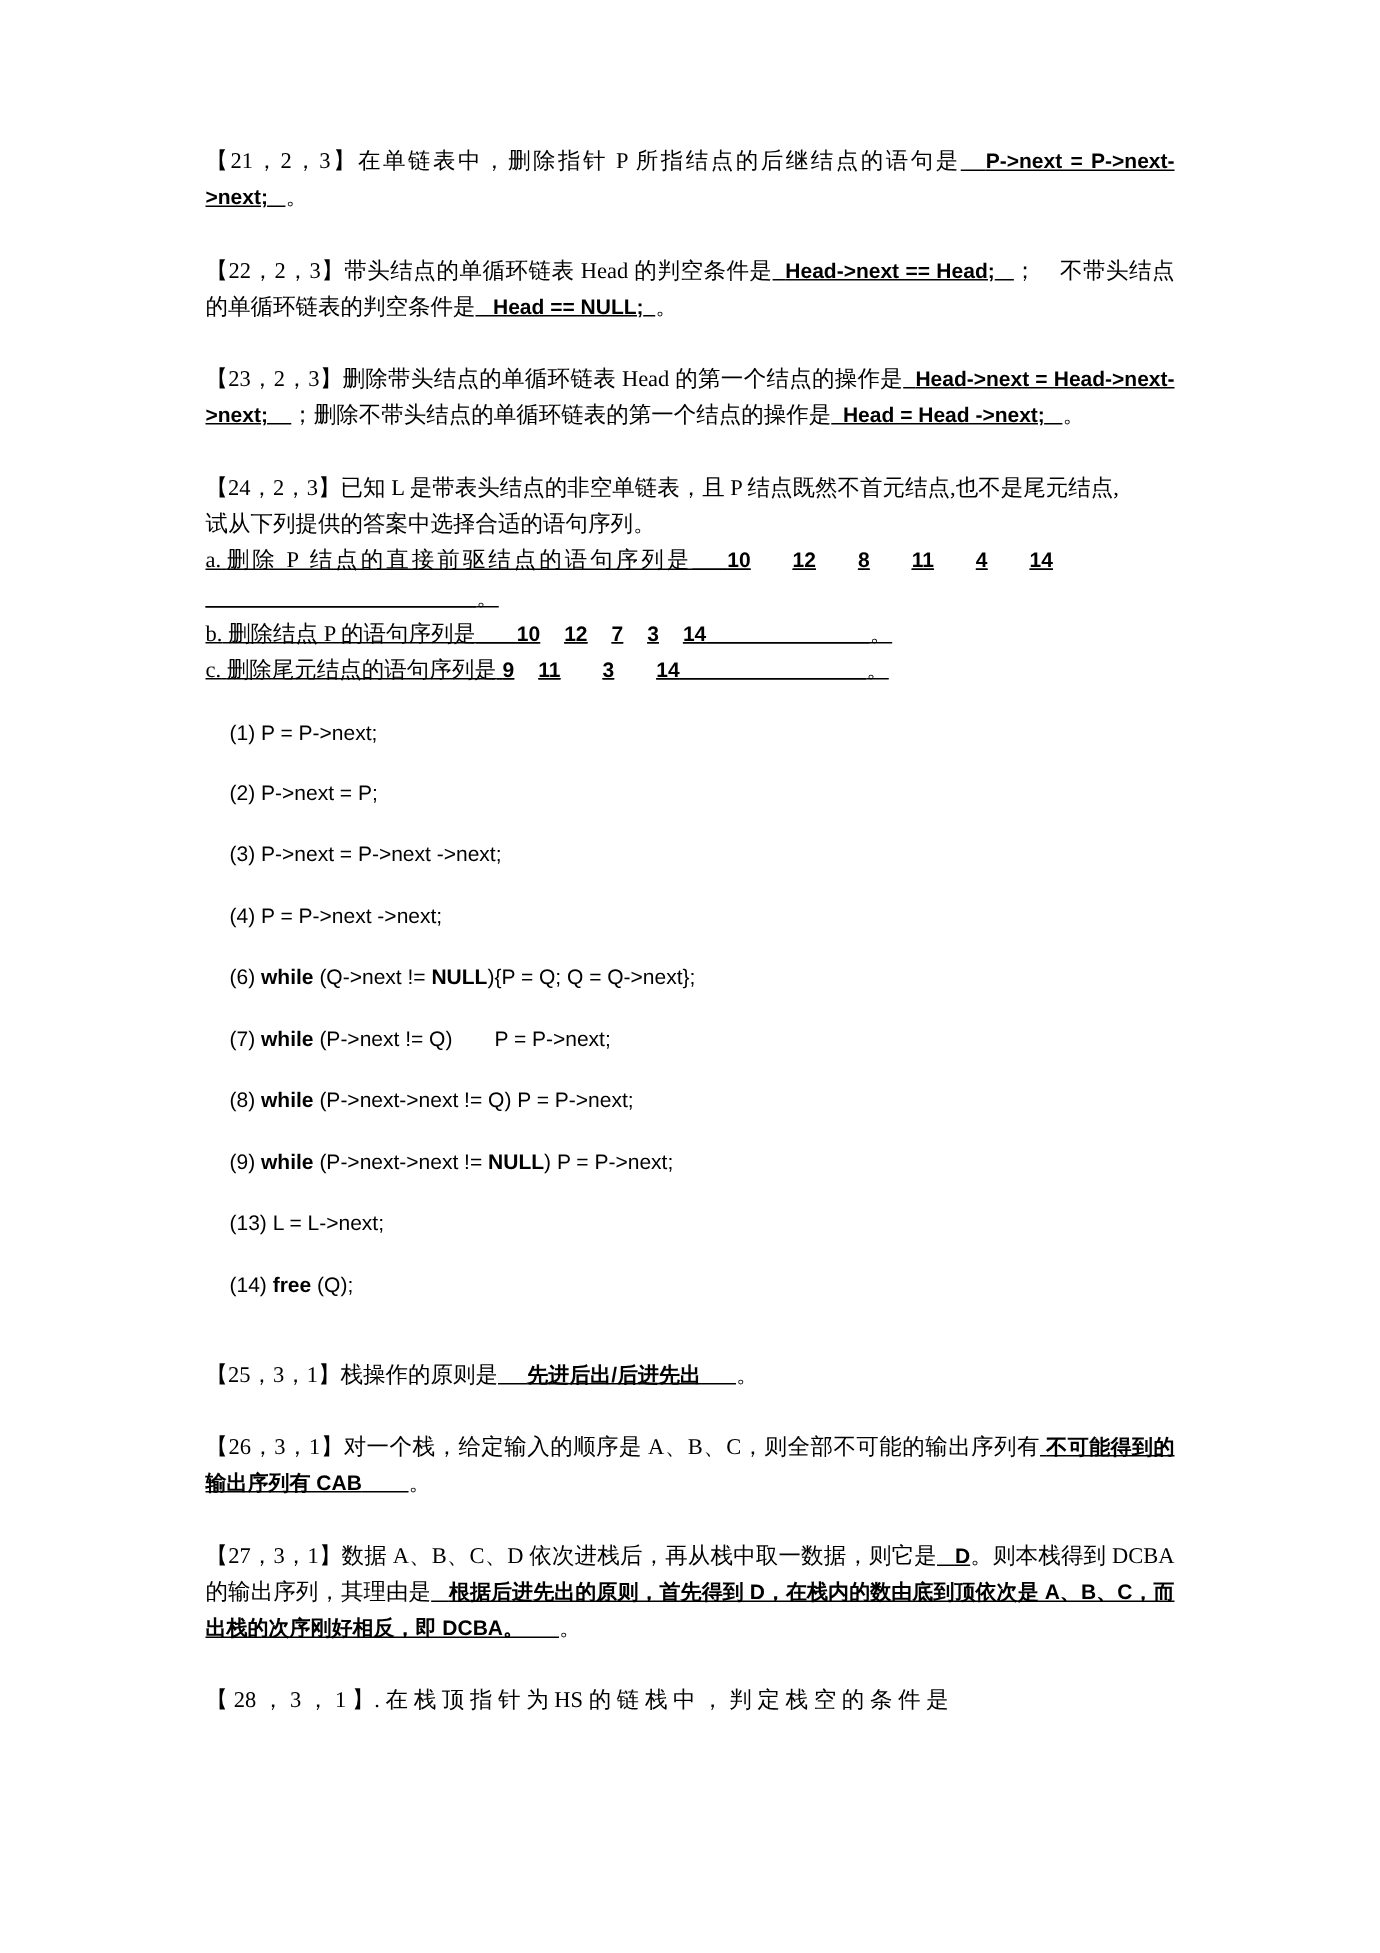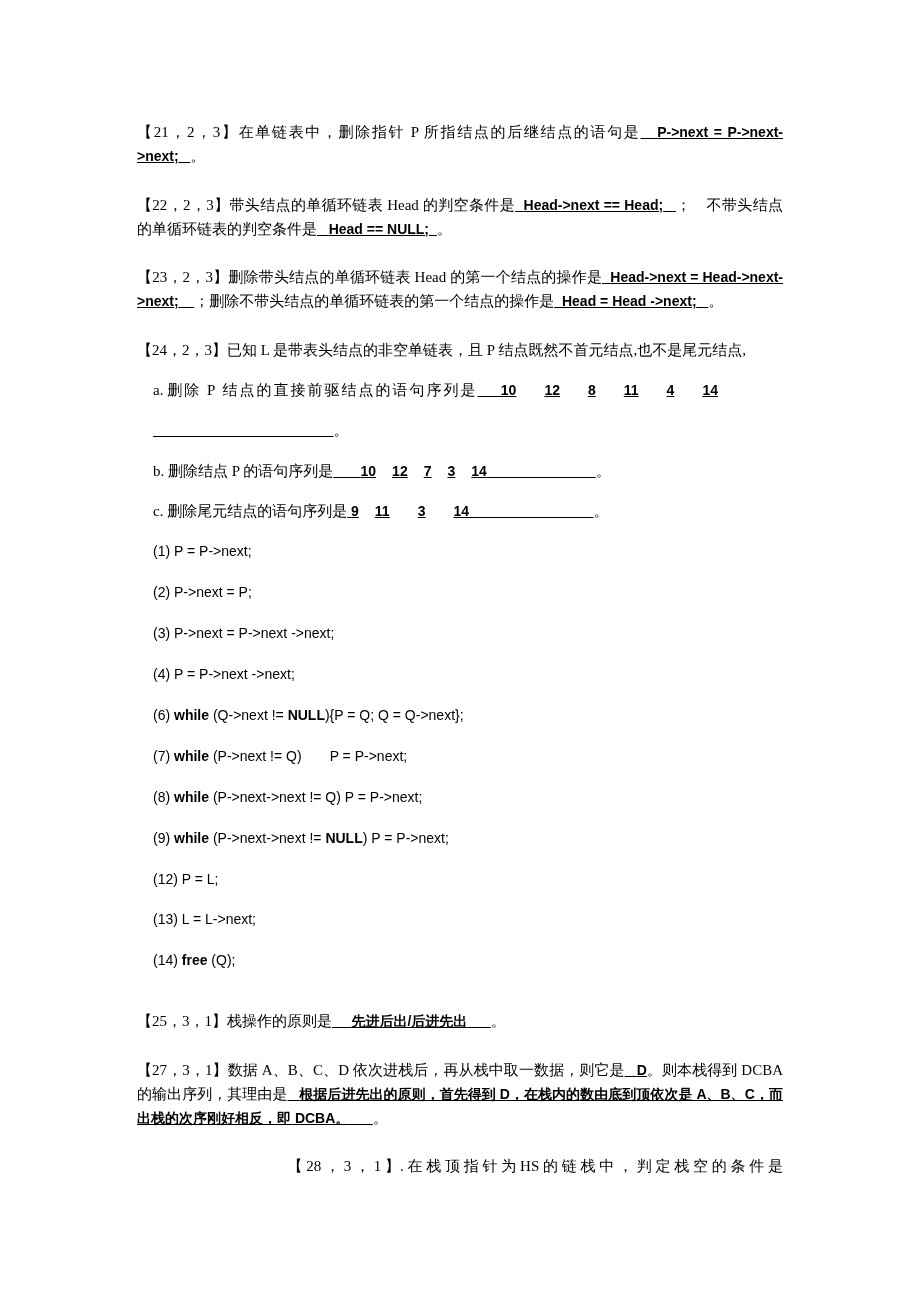--- a/index.html
+++ b/index.html
@@ -6,21 +6,21 @@
     margin: 0;
     padding: 0;
     background: #ffffff;
   }
   .page {
     position: relative;
     width: 920px;
     height: 1302px;
     background: #ffffff;
     box-sizing: border-box;
-    padding: 120px 137px 0 137px;
+    padding: 96px 137px 0 137px;
     font-family: "Liberation Serif", "DejaVu Serif", serif;
     font-size: 15px;
     color: #000000;
     overflow: hidden;
   }
   .q {
     margin: 0 0 24px 0;
     line-height: 1.62;
     text-align: justify;
     text-justify: inter-ideograph;
@@ -36,22 +36,23 @@
     font-size: 14px;
   }
   .q24wrap { margin: 0 0 22px 0; }
   .q24head {
     margin: 0;
     line-height: 1.62;
     text-align: justify;
     text-justify: inter-ideograph;
   }
   .q24item {
-    margin: 16px;
+    margin: 0;
     line-height: 1.62;
+    text-decoration: underline;
   }
   .q24item.spread {
     text-align: justify;
     text-justify: inter-ideograph;
   }
   .stmt {
     margin: 16px;
     line-height: 1.78;
     font-family: "Liberation Sans", "DejaVu Sans", sans-serif;
     font-size: 14px;
@@ -59,21 +60,21 @@
   .stmt b { font-weight: bold; }
   .stmts { margin-top: 2px; }
   .gapsm { display: inline-block; width: 16px; }
   .gapmd { display: inline-block; width: 28px; }
   .ulfill {
     text-decoration: underline;
     letter-spacing: 1px;
   }
   .q28line1 {
     display: flex;
-    justify-content: flex-end;
+    justify-content: flex-start;
     line-height: 1.62;
   }
   .q28line1 > span { white-space: pre; }
   .spaced { letter-spacing: 2px; }
 </style>
 </head>
 <body>
 
 <div class="page">
 
@@ -85,20 +86,23 @@
     <span class="tag">【22，2，3】</span><span>带头结点的单循环链表 Head 的判空条件是</span><span class="ans">&nbsp;&nbsp;<span>Head-&gt;next == Head;</span>&nbsp;&nbsp;&nbsp;</span><span>；　不带头结点的单循环链表的判空条件是</span><span class="ans">&nbsp;&nbsp;&nbsp;<span>Head == NULL;</span>&nbsp;&nbsp;</span><span>。</span>
   </p>
 
   <p class="q">
     <span class="tag">【23，2，3】</span><span>删除带头结点的单循环链表 Head 的第一个结点的操作是</span><span class="ans">&nbsp;&nbsp;<span>Head-&gt;next = Head-&gt;next-&gt;next;</span>&nbsp;&nbsp;&nbsp;&nbsp;</span><span>；删除不带头结点的单循环链表的第一个结点的操作是</span><span class="ans">&nbsp;&nbsp;<span>Head = Head -&gt;next;</span>&nbsp;&nbsp;&nbsp;</span><span>。</span>
   </p>
 
   <div class="q24wrap">
     <p class="q24head">
       <span class="tag">【24，2，3】</span><span>已知 L 是带表头结点的非空单链表，且 P 结点既然不首元结点,也不是尾元结点,</span>
+    </p>
+    <p class="q24head">
+      <span>试从下列提供的答案中选择合适的语句序列。</span>
     </p>
 
     <p class="q24item spread">
       <span>a.</span>
       <span class="spaced">删除 P 结点的直接前驱结点的语句序列是</span><span class="ans">&nbsp;&nbsp;&nbsp;&nbsp;&nbsp;&nbsp;<span>10</span><span class="gapmd"></span><span>12</span><span class="gapmd"></span><span>8</span><span class="gapmd"></span><span>11</span><span class="gapmd"></span><span>4</span><span class="gapmd"></span><span>14</span></span>
     </p>
     <p class="q24item">
       <span class="ulfill">&nbsp;&nbsp;&nbsp;&nbsp;&nbsp;&nbsp;&nbsp;&nbsp;&nbsp;&nbsp;&nbsp;&nbsp;&nbsp;&nbsp;&nbsp;&nbsp;&nbsp;&nbsp;&nbsp;&nbsp;&nbsp;&nbsp;&nbsp;&nbsp;&nbsp;&nbsp;&nbsp;&nbsp;&nbsp;&nbsp;&nbsp;&nbsp;&nbsp;&nbsp;&nbsp;&nbsp;&nbsp;&nbsp;</span><span>。</span>
     </p>
 
@@ -114,30 +118,32 @@
 
     <div class="stmts">
       <p class="stmt"><span>(1)</span> <span>P = P-&gt;next;</span></p>
       <p class="stmt"><span>(2)</span> <span>P-&gt;next = P;</span></p>
       <p class="stmt"><span>(3)</span> <span>P-&gt;next = P-&gt;next -&gt;next;</span></p>
       <p class="stmt"><span>(4)</span> <span>P = P-&gt;next -&gt;next;</span></p>
       <p class="stmt"><span>(6)</span> <b>while</b><span> (Q-&gt;next != </span><b>NULL</b><span>){P = Q; Q = Q-&gt;next};</span></p>
       <p class="stmt"><span>(7)</span> <b>while</b><span> (P-&gt;next != Q)</span><span class="gapmd"></span><span>P = P-&gt;next;</span></p>
       <p class="stmt"><span>(8)</span> <b>while</b><span> (P-&gt;next-&gt;next != Q) P = P-&gt;next;</span></p>
       <p class="stmt"><span>(9)</span> <b>while</b><span> (P-&gt;next-&gt;next != </span><b>NULL</b><span>) P = P-&gt;next;</span></p>
-      <p class="stmt"><span>(12)</span> <span>P = L;</span></p>
       <p class="stmt"><span>(13)</span> <span>L = L-&gt;next;</span></p>
       <p class="stmt"><span>(14)</span> <b>free</b><span> (Q);</span></p>
     </div>
   </div>
 
   <p class="q" style="margin-top:36px;">
     <span class="tag">【25，3，1】</span><span>栈操作的原则是</span><span class="ans">&nbsp;&nbsp;&nbsp;&nbsp;&nbsp;<span>先进后出/后进先出</span>&nbsp;&nbsp;&nbsp;&nbsp;&nbsp;&nbsp;</span><span>。</span>
   </p>
 
+  <p class="q">
+    <span class="tag">【26，3，1】</span><span>对一个栈，给定输入的顺序是 A、B、C，则全部不可能的输出序列有</span><span class="ans">&nbsp;<span>不可能得到的输出序列有 CAB</span>&nbsp;&nbsp;&nbsp;&nbsp;&nbsp;&nbsp;&nbsp;&nbsp;</span><span>。</span>
+  </p>
 
   <p class="q">
     <span class="tag">【27，3，1】</span><span>数据 A、B、C、D 依次进栈后，再从栈中取一数据，则它是</span><span class="ans">&nbsp;&nbsp;&nbsp;<span>D</span></span><span>。则本栈得到 DCBA 的输出序列，其理由是</span><span class="ans">&nbsp;&nbsp;&nbsp;<span>根据后进先出的原则，首先得到 D，在栈内的数由底到顶依次是 A、B、C，而出栈的次序刚好相反，即 DCBA。</span>&nbsp;&nbsp;&nbsp;&nbsp;&nbsp;&nbsp;</span><span>。</span>
   </p>
 
   <div class="q">
     <div class="q28line1">
       <span class="tag">【 28 ， 3 ， 1 】</span>
         <span>. 在 栈 顶 指 针 为 HS 的 链 栈 中 ， 判 定 栈 空 的 条 件 是</span>
     </div>

